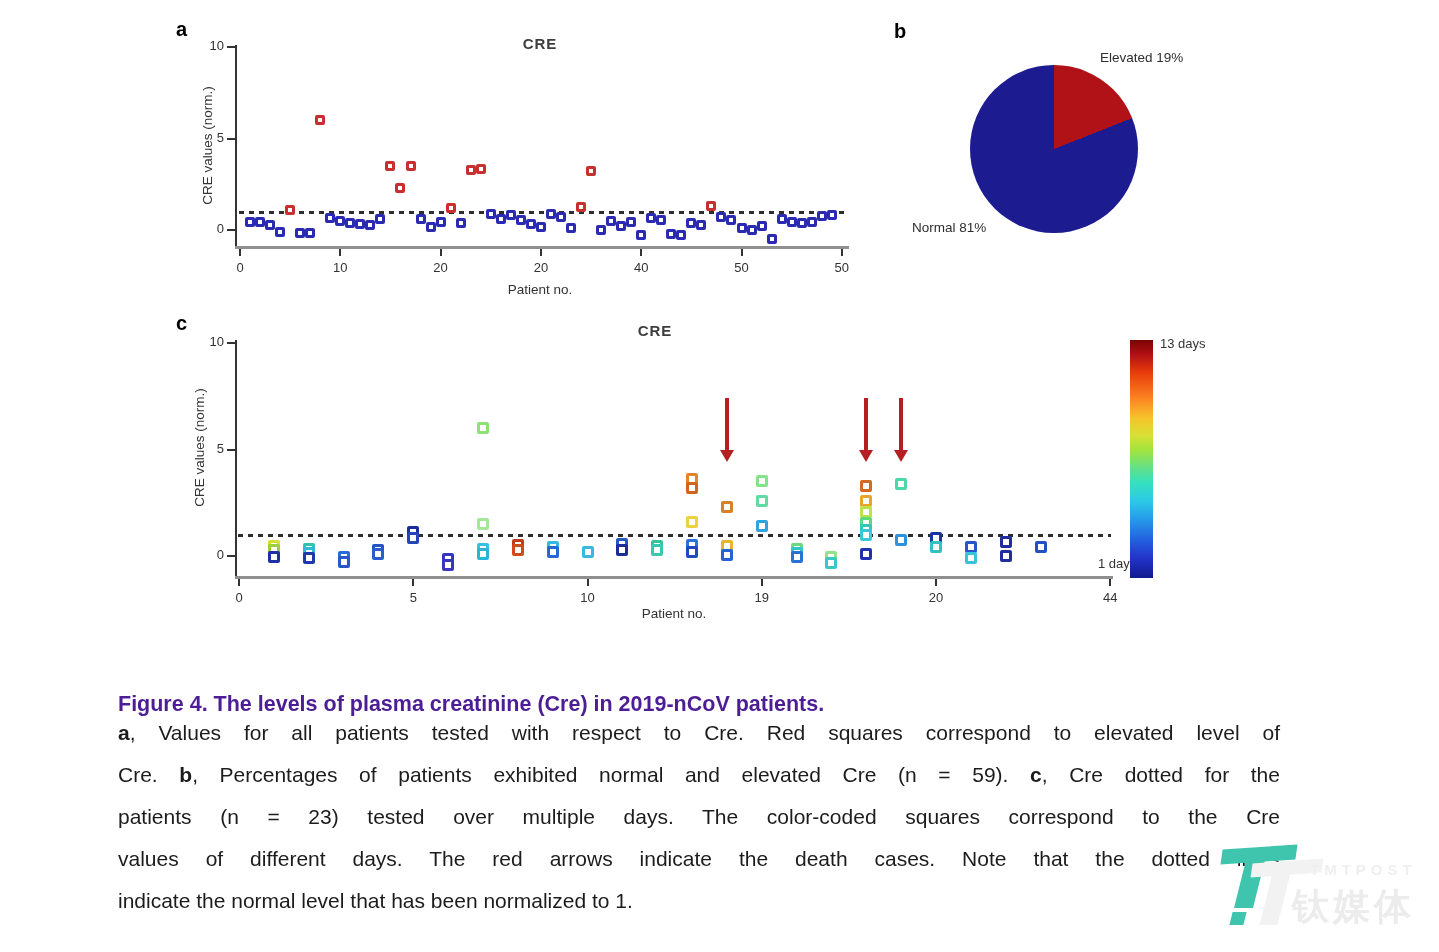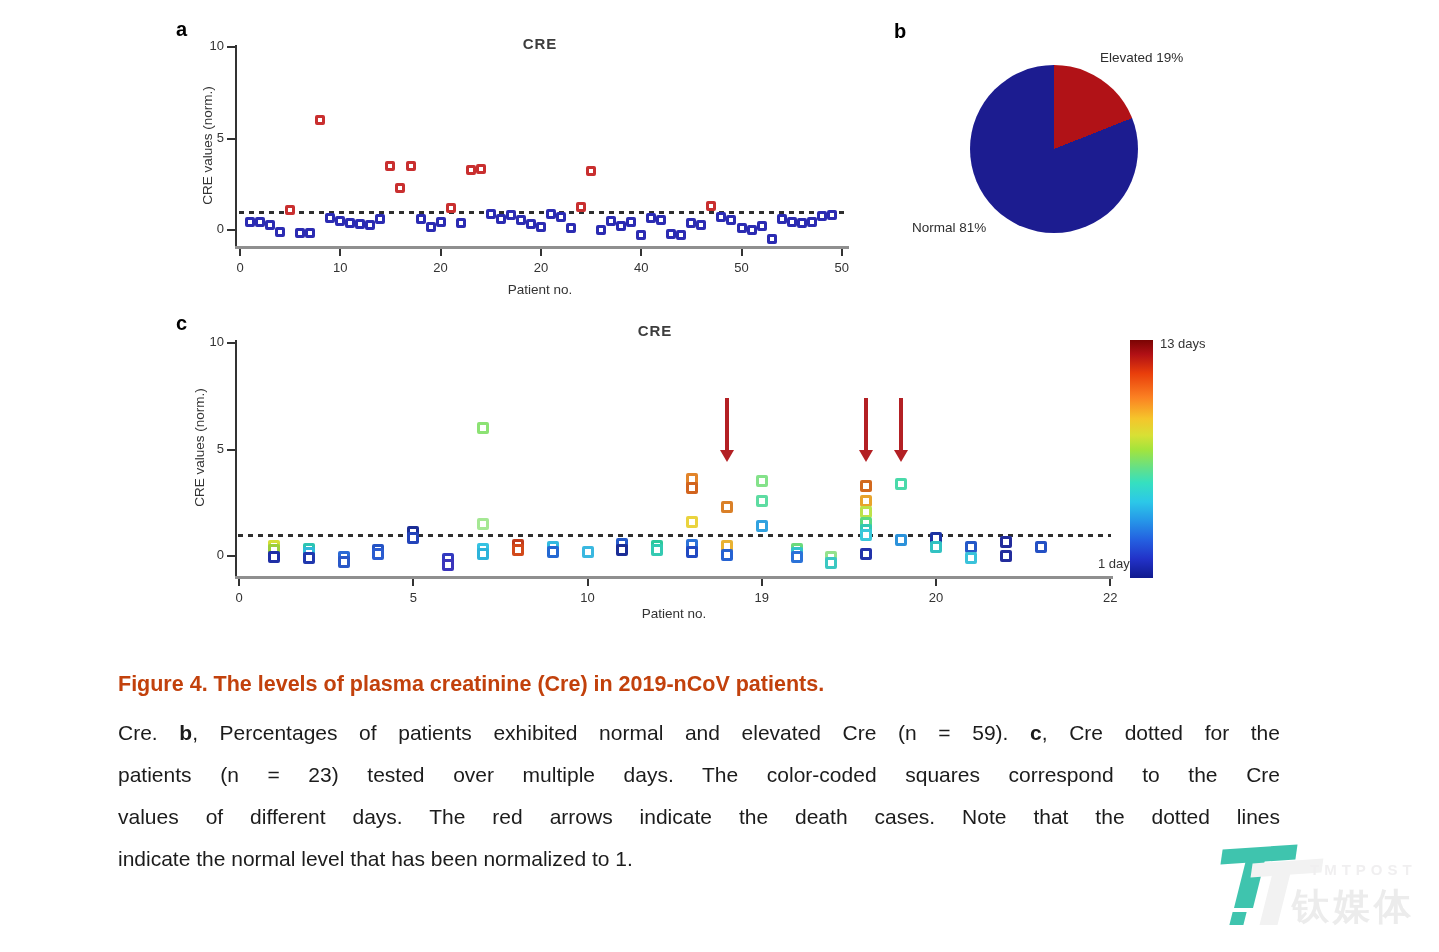--- a/index.html
+++ b/index.html
@@ -22,21 +22,21 @@
   .arrow-head{position:absolute;width:0;height:0;border-left:7px solid transparent;
      border-right:7px solid transparent;border-top:12px solid #b32024;}
   #pie-chart{position:absolute;left:970px;top:65px;width:168px;height:168px;border-radius:50%;}
   .pie-label{position:absolute;font-size:13.5px;color:#2e2e2e;}
   #colorbar{position:absolute;left:1130px;top:340px;width:23px;height:238px;
      background:linear-gradient(to bottom,
        #7a0403 0%,#b11015 6%,#e93e0b 14%,#fb8022 24%,#f5c52b 33%,#d8e035 40%,
        #a4e43c 46%,#62e08a 54%,#35e0c0 60%,#2cc8e8 68%,#2696e8 76%,#2460e0 84%,
        #2232c8 92%,#101a8e 100%);}
   .cb-label{position:absolute;font-size:13px;color:#333;}
-  #caption-title{position:absolute;left:118px;top:672px;font-size:21.5px;font-weight:bold;color:#c2410c;}
+  #caption-title{position:absolute;left:118px;top:692px;font-size:21.5px;font-weight:bold;color:#4c1d95;}
   #body-text{position:absolute;left:118px;top:712px;width:1162px;font-size:21px;color:#1c1c1c;}
   .body-line{height:42px;line-height:42px;text-align:justify;text-align-last:justify;white-space:nowrap;}
   .body-line.last{text-align-last:left;}
   
   .wm{position:absolute;}
   .wm-teal{background:#3fc4ae;}
   .wm-white{background:#f2f2f2;}
   #wm-brand{position:absolute;left:1310px;top:861px;font-size:15px;font-weight:bold;
      letter-spacing:5px;color:#f0eff0;}
   #wm-brand-cn{position:absolute;left:1292px;top:882px;font-size:37px;font-weight:bold;
@@ -62,20 +62,21 @@
   <div class="chart-title center" style="left:585px;top:322px;width:140px;">CRE</div>
   <div class="axis-label rot center" style="left:118px;top:440px;width:162px;">CRE values (norm.)</div>
   <div class="axis-label center" style="left:604px;top:606px;width:140px;">Patient no.</div>
 
   <div id="colorbar"></div>
   <div class="cb-label" style="left:1160px;top:336px;">13 days</div>
   <div class="cb-label" style="left:1098px;top:556px;">1 day</div>
 
   <div id="caption-title">Figure 4. The levels of plasma creatinine (Cre) in 2019-nCoV patients.</div>
   <div id="body-text">
+      <div class="body-line"><b>a</b><span>, Values for all patients tested with respect to Cre. Red squares correspond to elevated level of</span></div>
       <div class="body-line"><span>Cre. </span><b>b</b><span>, Percentages of patients exhibited normal and elevated Cre (n = 59). </span><b>c</b><span>, Cre dotted for the</span></div>
       <div class="body-line"><span>patients (n = 23) tested over multiple days. The color-coded squares correspond to the Cre</span></div>
       <div class="body-line"><span>values of different days. The red arrows indicate the death cases. Note that the dotted lines</span></div>
       <div class="body-line last"><span>indicate the normal level that has been normalized to 1.</span></div>
     </div>
 
   <div>
     <div class="wm wm-teal" style="left:1222px;top:847px;width:74px;height:15px;transform:skewX(-12deg) rotate(-4deg);"></div>
     <div class="wm wm-teal" style="left:1240px;top:860px;width:19px;height:48px;transform:skewX(-14deg);"></div>
     <div class="wm wm-teal" style="left:1231px;top:912px;width:14px;height:13px;transform:skewX(-14deg);"></div>
@@ -178,21 +179,21 @@
     <div class="tick-label" style="left: 219px; top: 590px; width: 40px; text-align: center;">0</div>
     <div class="axis-line" style="left: 412.25px; top: 579px; width: 2px; height: 7px;"></div>
     <div class="tick-label" style="left: 393.25px; top: 590px; width: 40px; text-align: center;">5</div>
     <div class="axis-line" style="left: 586.5px; top: 579px; width: 2px; height: 7px;"></div>
     <div class="tick-label" style="left: 567.5px; top: 590px; width: 40px; text-align: center;">10</div>
     <div class="axis-line" style="left: 760.75px; top: 579px; width: 2px; height: 7px;"></div>
     <div class="tick-label" style="left: 741.75px; top: 590px; width: 40px; text-align: center;">19</div>
     <div class="axis-line" style="left: 935px; top: 579px; width: 2px; height: 7px;"></div>
     <div class="tick-label" style="left: 916px; top: 590px; width: 40px; text-align: center;">20</div>
     <div class="axis-line" style="left: 1109.25px; top: 579px; width: 2px; height: 7px;"></div>
-    <div class="tick-label" style="left: 1090.25px; top: 590px; width: 40px; text-align: center;">22</div>
+    <div class="tick-label" style="left: 1090.25px; top: 590px; width: 40px; text-align: center;">44</div>
     <div class="dashline" style="left: 238px; top: 533.7px; width: 873px;"></div>
     <div class="marker-c" style="left: 267.85px; top: 540.415px; border: 3px solid rgb(212, 222, 54);"></div>
     <div class="marker-c" style="left: 267.85px; top: 544.036px; border: 3px solid rgb(156, 207, 58);"></div>
     <div class="marker-c" style="left: 267.85px; top: 551.065px; border: 3px solid rgb(31, 47, 166);"></div>
     <div class="marker-c" style="left: 302.7px; top: 542.545px; border: 3px solid rgb(43, 196, 178);"></div>
     <div class="marker-c" style="left: 302.7px; top: 546.805px; border: 3px solid rgb(47, 185, 218);"></div>
     <div class="marker-c" style="left: 302.7px; top: 552.13px; border: 3px solid rgb(32, 56, 174);"></div>
     <div class="marker-c" style="left: 337.55px; top: 551.065px; border: 3px solid rgb(43, 106, 214);"></div>
     <div class="marker-c" style="left: 337.55px; top: 556.39px; border: 3px solid rgb(42, 88, 200);"></div>
     <div class="marker-c" style="left: 372.4px; top: 543.61px; border: 3px solid rgb(36, 83, 196);"></div>

